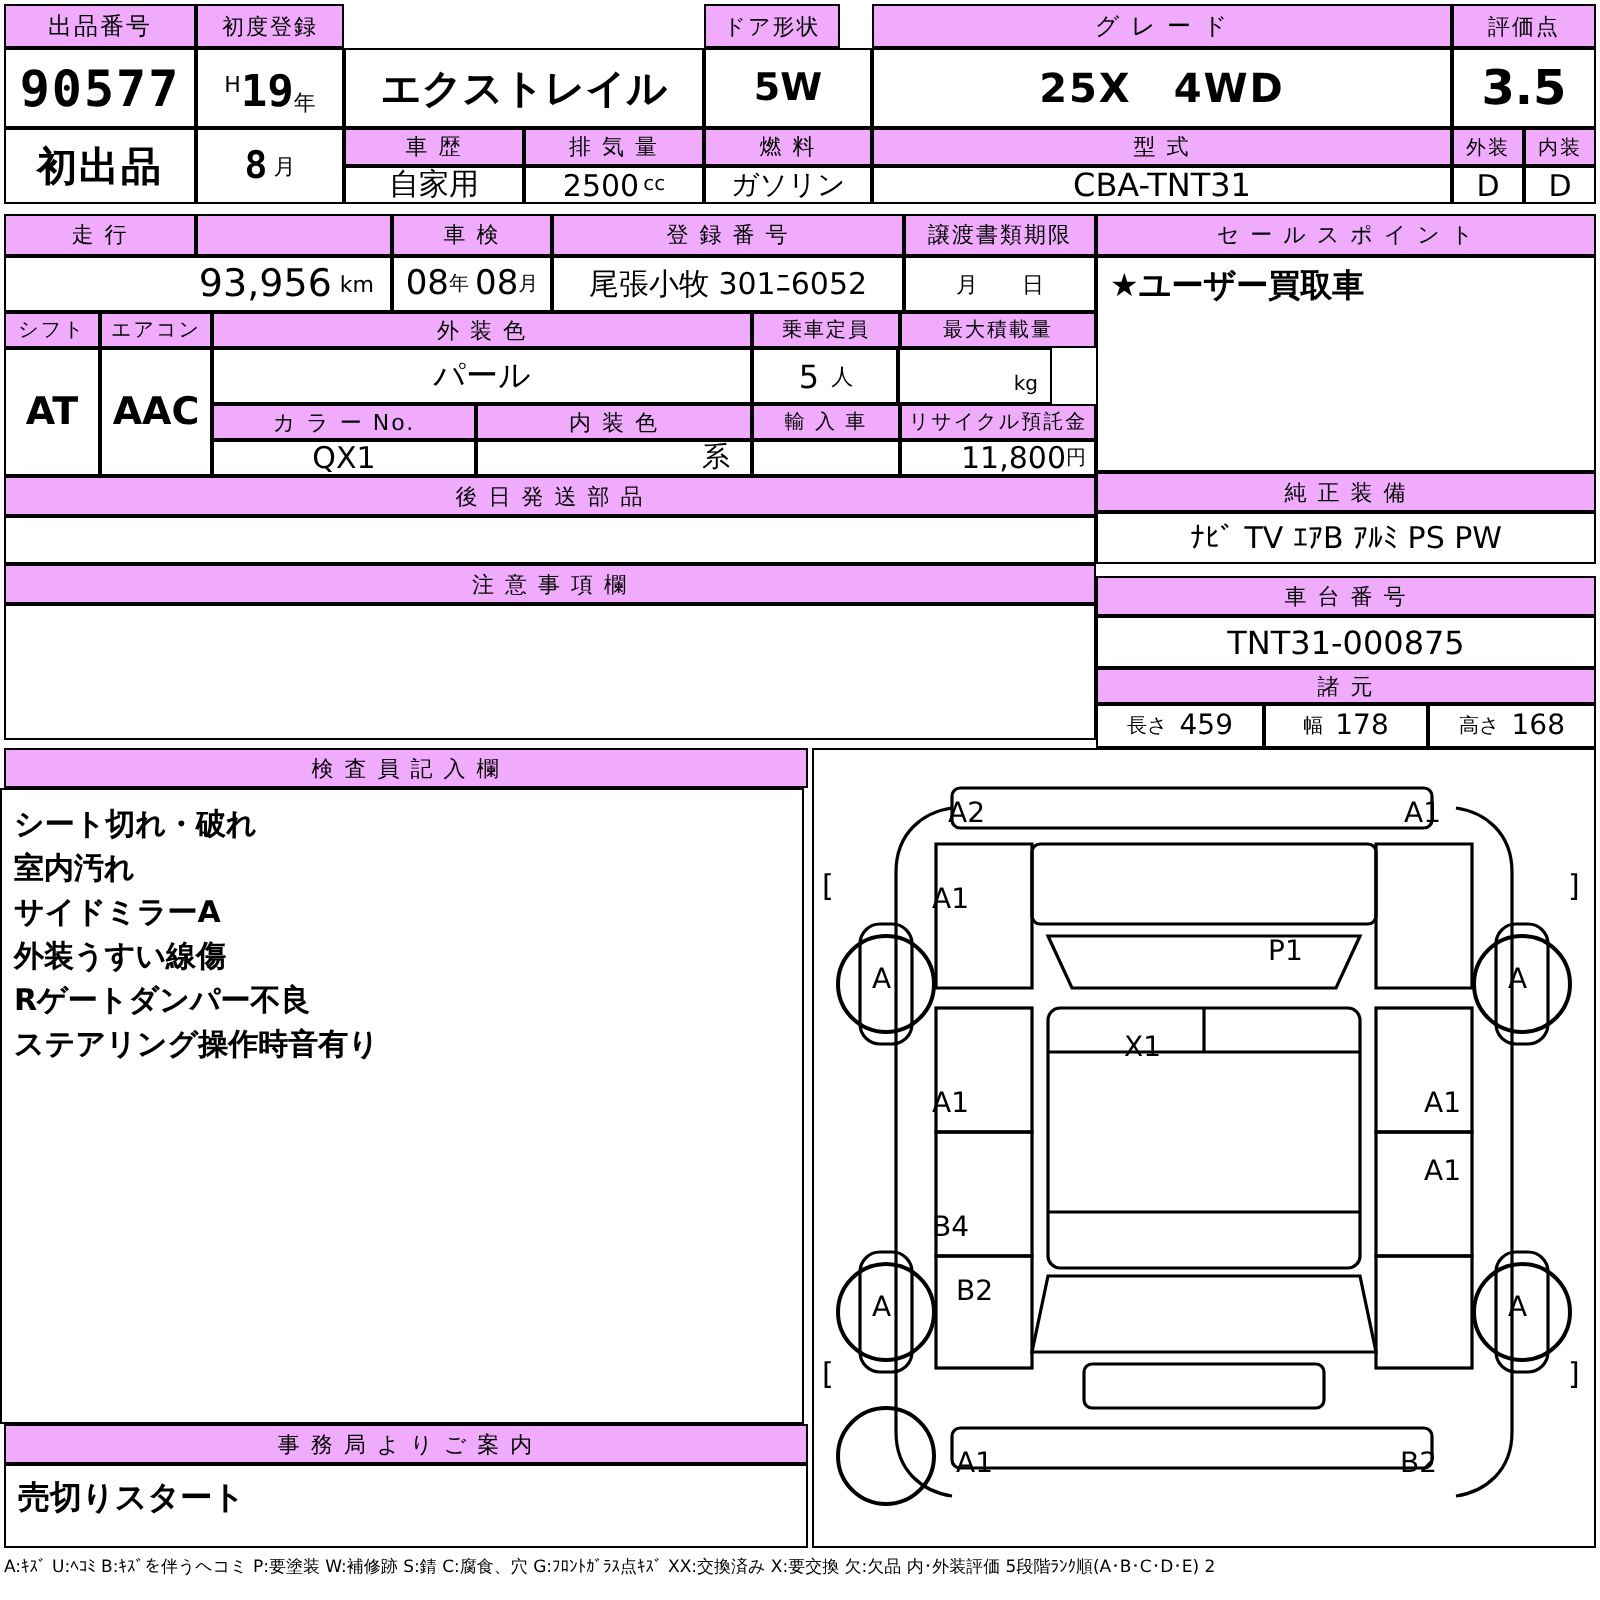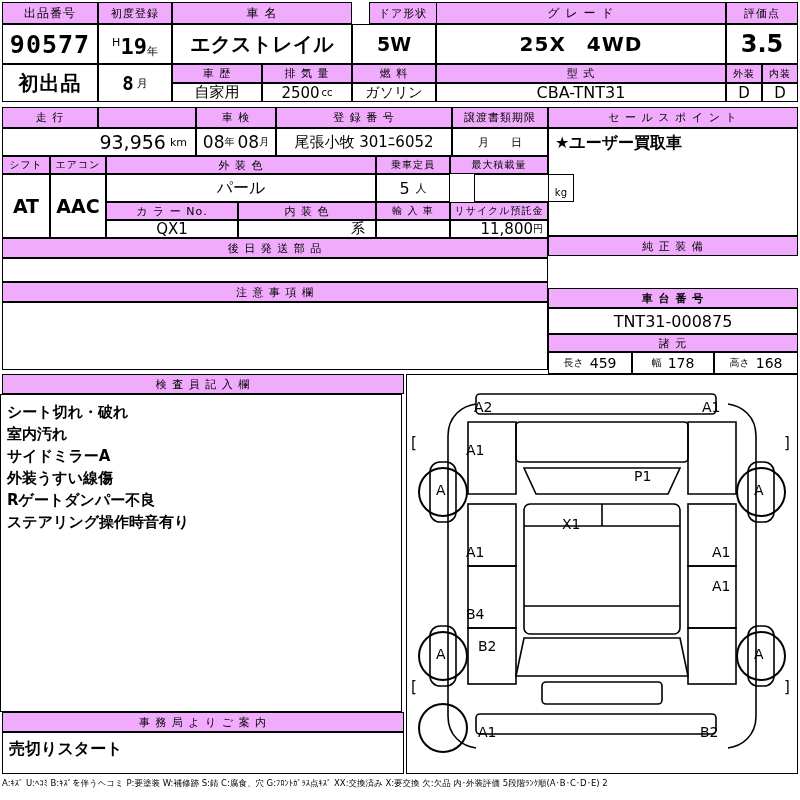--- a/index.html
+++ b/index.html
@@ -54,28 +54,25 @@
       <span class="unit">年</span>
     </div>
   </div>
   <div class="bx" style="left:98px;top:64px;width:74px;height:38px;">
     <div style="display:flex;align-items:center;justify-content:center;width:100%;height:100%;">
       <span class="mid mono" style="font-size:19px;">8</span>
       <span class="unit" style="margin-left:3px;">月</span>
     </div>
   </div>
 
-  <div class="bx" style="left:172px;top:2px;width:180px;height:22px;">
-    <div class="lbl" style="width:100%;height:100%;">車 名</div>
-  </div>
   <div class="bx" style="left:172px;top:24px;width:180px;height:40px;">
     <div class="val" style="width:100%;height:100%;font-size:20px;font-weight:bold;">エクストレイル</div>
   </div>
 
-  <div class="bx" style="left:369px;top:2px;width:68px;height:22px;">
+  <div class="bx" style="left:352px;top:2px;width:68px;height:22px;">
     <div class="lbl sm" style="width:100%;height:100%;">ドア形状</div>
   </div>
   <div class="bx" style="left:352px;top:24px;width:84px;height:40px;">
     <div class="val" style="width:100%;height:100%;font-size:19px;font-weight:bold;">5W</div>
   </div>
 
   <div class="bx" style="left:436px;top:2px;width:290px;height:22px;">
     <div class="lbl" style="width:100%;height:100%;">グ レ ー ド</div>
   </div>
   <div class="bx" style="left:436px;top:24px;width:290px;height:40px;">
@@ -210,21 +207,21 @@
   <div class="bx" style="left:376px;top:174px;width:74px;height:28px;">
     <div style="display:flex;align-items:center;justify-content:center;width:100%;height:100%;">
       <span style="font-size:16px;">5</span>
       <span class="unit" style="margin-left:6px;">人</span>
     </div>
   </div>
 
   <div class="bx" style="left:450px;top:156px;width:98px;height:18px;">
     <div class="lbl xs" style="width:100%;height:100%;">最大積載量</div>
   </div>
-  <div class="bx" style="left:474px;top:174px;width:100px;height:28px;">
+  <div class="bx" style="left:448px;top:174px;width:78px;height:28px;">
     <div style="display:flex;align-items:flex-end;justify-content:flex-end;width:100%;height:100%;padding:0 6px 3px 0;box-sizing:border-box;">
       <span class="xs">kg</span>
     </div>
   </div>
 
   <div class="bx" style="left:106px;top:202px;width:132px;height:18px;">
     <div class="lbl sm" style="width:100%;height:100%;">カ ラ ー No.</div>
   </div>
   <div class="bx" style="left:238px;top:202px;width:138px;height:18px;">
     <div class="lbl sm" style="width:100%;height:100%;">内 装 色</div>
@@ -256,27 +253,30 @@
   </div>
 
   <div class="bx" style="left:2px;top:238px;width:546px;height:20px;">
     <div class="lbl sm" style="width:100%;height:100%;">後 日 発 送 部 品</div>
   </div>
   <div class="bx" style="left:2px;top:258px;width:546px;height:24px;"></div>
 
   <div class="bx" style="left:548px;top:236px;width:250px;height:20px;">
     <div class="lbl sm" style="width:100%;height:100%;">純 正 装 備</div>
   </div>
+  <div class="bx" style="left:548px;top:256px;width:250px;height:26px;">
+    <div class="val" style="width:100%;height:100%;font-size:15px;">ﾅﾋﾞ  TV  ｴｱB  ｱﾙﾐ  PS  PW</div>
+  </div>
 
   <div class="bx" style="left:2px;top:282px;width:546px;height:20px;">
     <div class="lbl sm" style="width:100%;height:100%;">注 意 事 項 欄</div>
   </div>
   <div class="bx" style="left:2px;top:302px;width:546px;height:68px;"></div>
 
-  <div class="bx" style="left:548px;top:288px;width:250px;height:20px;font-weight:bold;">
+  <div class="bx" style="left:548px;top:288px;width:250px;height:20px;">
     <div class="lbl sm" style="width:100%;height:100%;">車 台 番 号</div>
   </div>
   <div class="bx" style="left:548px;top:308px;width:250px;height:26px;">
     <div class="val" style="width:100%;height:100%;font-size:16px;">TNT31-000875</div>
   </div>
 
   <div class="bx" style="left:548px;top:334px;width:250px;height:18px;">
     <div class="lbl sm" style="width:100%;height:100%;">諸 元</div>
   </div>
   <div class="bx" style="left:548px;top:352px;width:84px;height:22px;">

